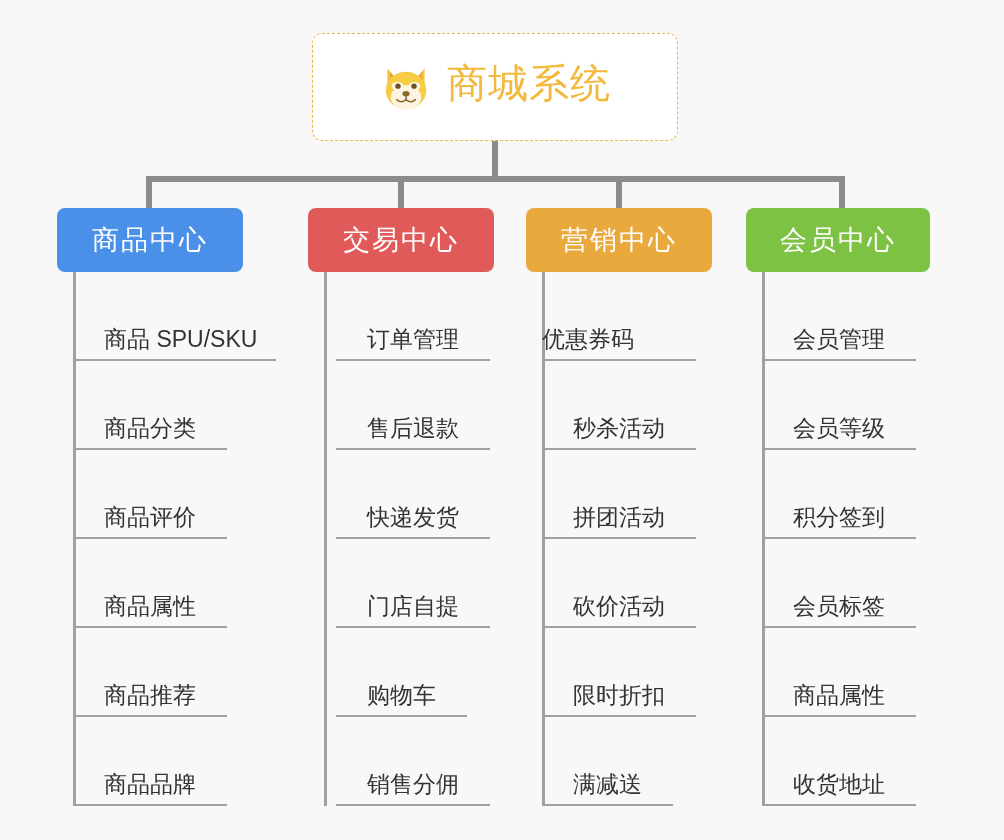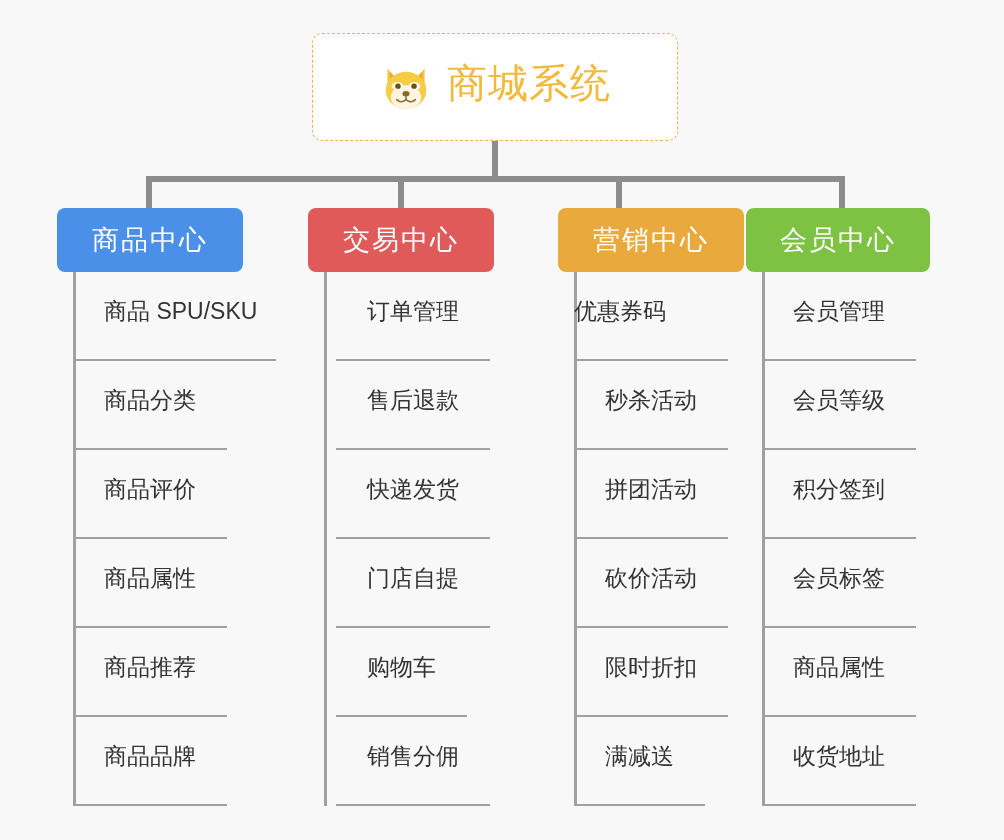--- a/index.html
+++ b/index.html
@@ -101,21 +101,21 @@
     position: absolute;
     top: 0;
     width: 3px;
     background: #a0a0a0;
   }
   .leaf {
     position: relative;
     height: 89px;
     box-sizing: border-box;
     display: flex;
-    align-items: center;
+    align-items: flex-end;
     padding-bottom: 3px;
   }
   .leaf-underline {
     position: absolute;
     left: 0;
     bottom: 0;
     height: 2px;
     background: #a0a0a0;
   }
   .leaf-label {
@@ -225,21 +225,21 @@
           <span class="leaf-label" style="margin-left:31px;font-family:Liberation Serif, serif;">购物车</span>
         </div>
         <div class="leaf">
           <span class="leaf-underline" style="width:154px;"></span>
           <span class="leaf-label" style="margin-left:31px;">销售分佣</span>
         </div>
       </div>
     </div>
   </div>
 
-  <div class="column" style="left:558px;width:186px;">
+  <div class="column" style="left:526px;width:186px;">
     <div class="col-header" style="background:#e9a93d;width:186px;">
       <span>营销中心</span>
     </div>
     <div class="col-body">
       <div class="col-spine" style="left:16px;height:534px;"></div>
       <div style="margin-left:16px;">
         <div class="leaf">
           <span class="leaf-underline" style="width:154px;"></span>
           <span class="leaf-label" style="">优惠券码</span>
         </div>

